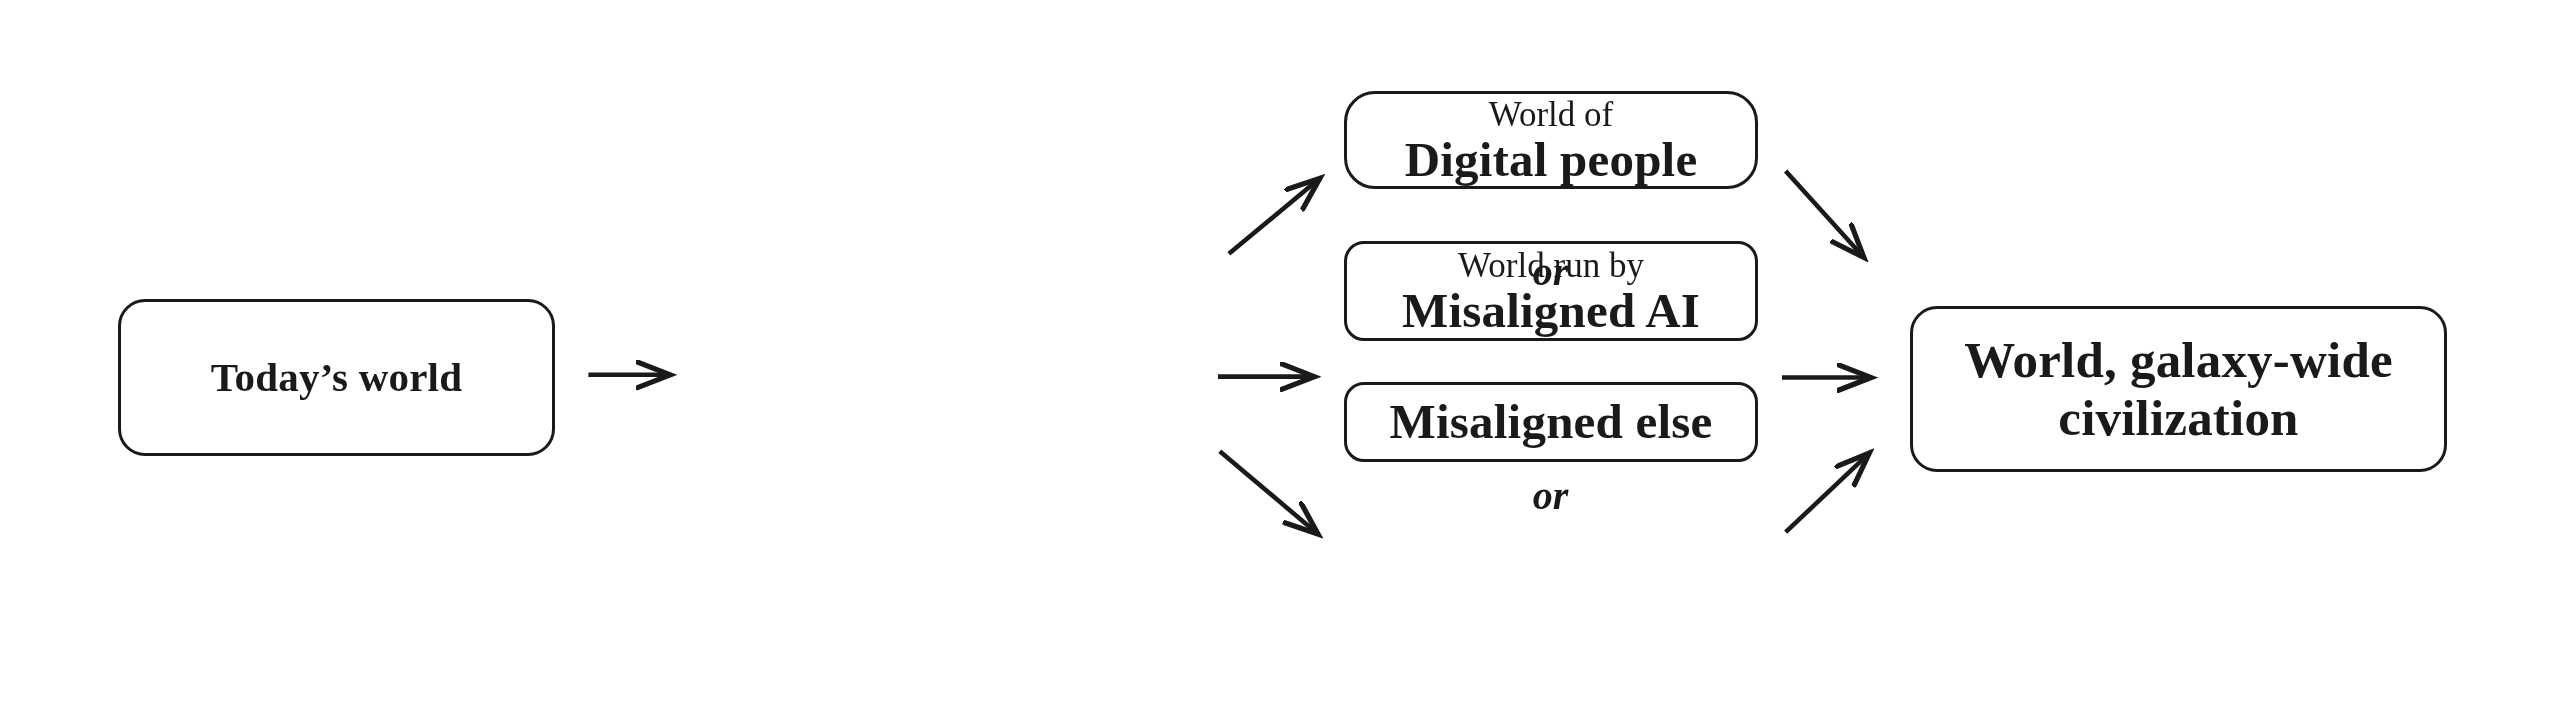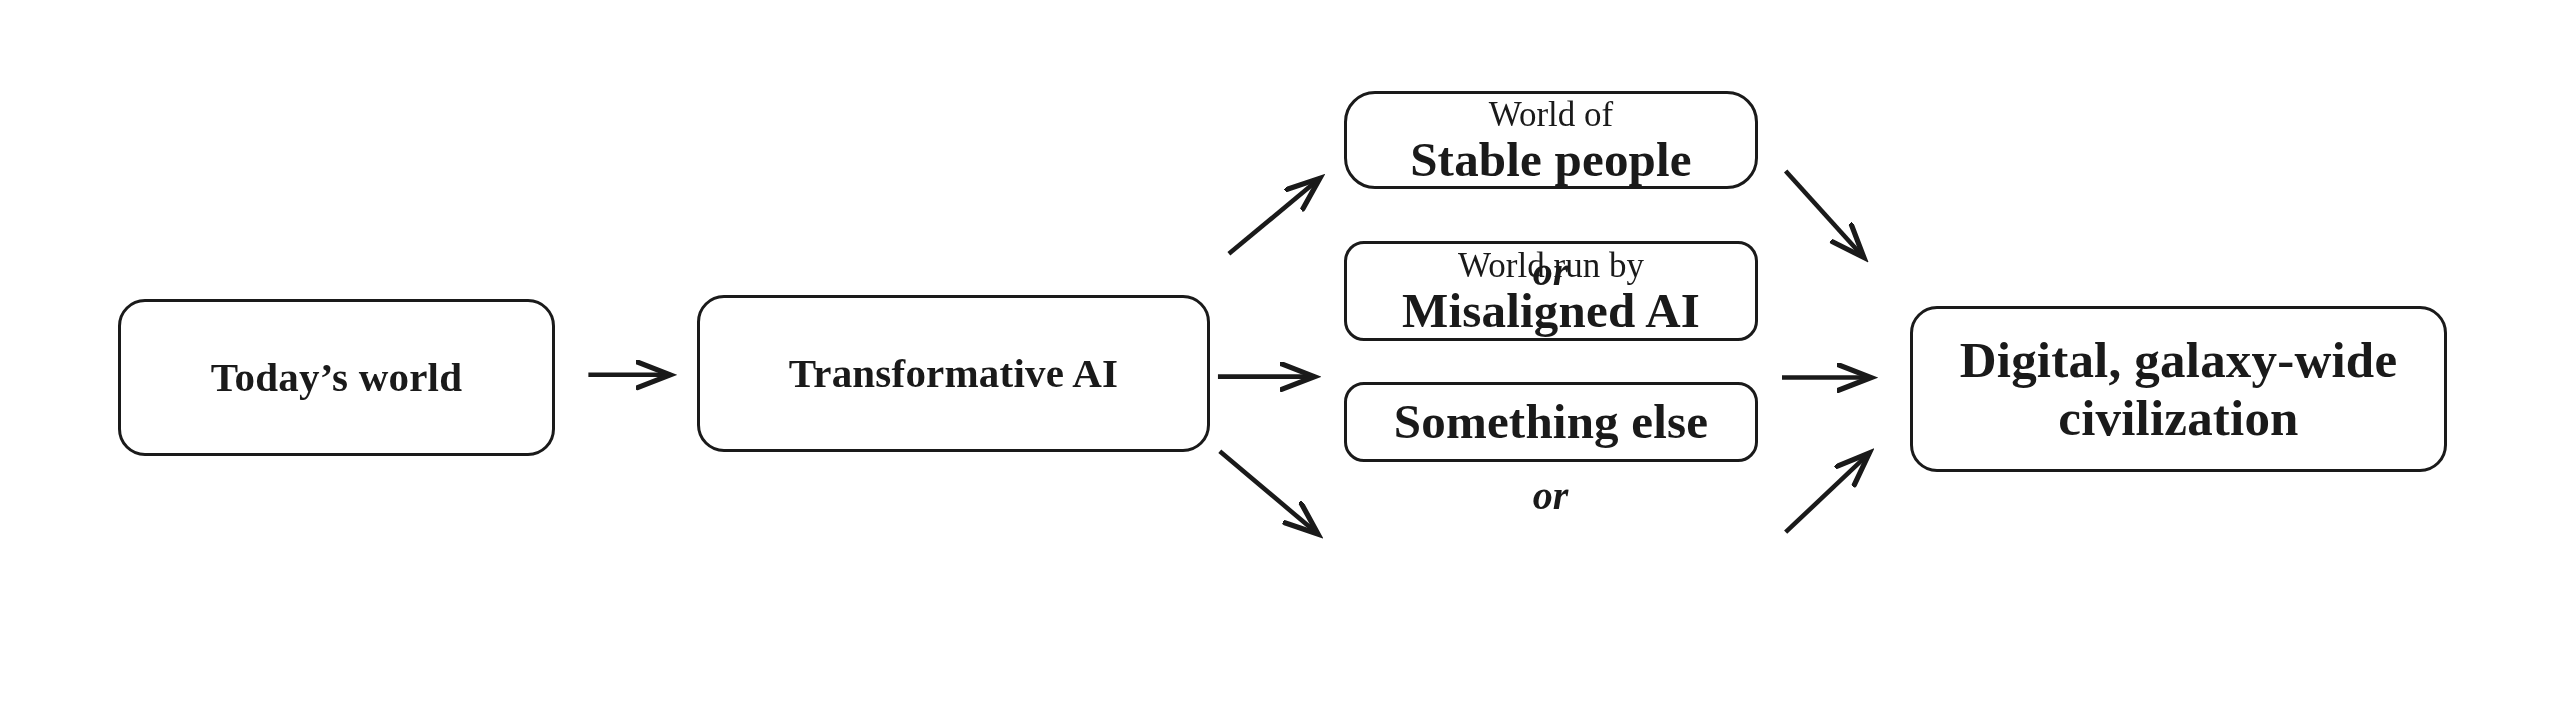--- a/index.html
+++ b/index.html
@@ -111,40 +111,37 @@
 
     <line x1="1958" y1="415" x2="2056" y2="415" stroke="#1a1a1a" stroke-width="5" marker-end="url(#arrowhead)"></line>
 
     <line x1="1962" y1="585" x2="2054" y2="498" stroke="#1a1a1a" stroke-width="5" marker-end="url(#arrowhead)"></line>
   </svg>
 
   <div class="node" id="node-today">
     <span class="node-title">Today’s world</span>
   </div>
 
-  <div class="node" id="node-tai">
-    <span class="node-title">Transformative AI</span>
-  </div>
 
   <div class="node" id="node-digital">
     <span class="node-pretitle">World of</span>
-    <span class="node-title">Stable people</span>
+    <span class="node-title">Digital people</span>
   </div>
 
   <div class="node" id="node-misaligned">
     <span class="node-pretitle">World run by</span>
     <span class="node-title">Misaligned AI</span>
   </div>
 
   <div class="node" id="node-something">
-    <span class="node-title">Something else</span>
+    <span class="node-title">Misaligned else</span>
   </div>
 
   <div class="node" id="node-stable">
-    <span class="node-title two-line">Digital, galaxy-wide civilization</span>
+    <span class="node-title two-line">World, galaxy-wide civilization</span>
   </div>
 
   <div class="or-label" id="or-top">or</div>
 
   <div class="or-label" id="or-bottom">or</div>
 
 </div>
 
 
 </body></html>

